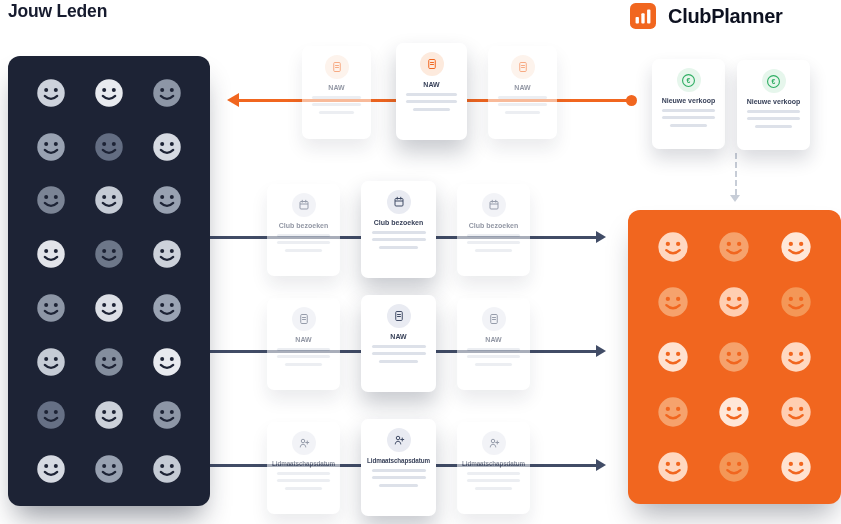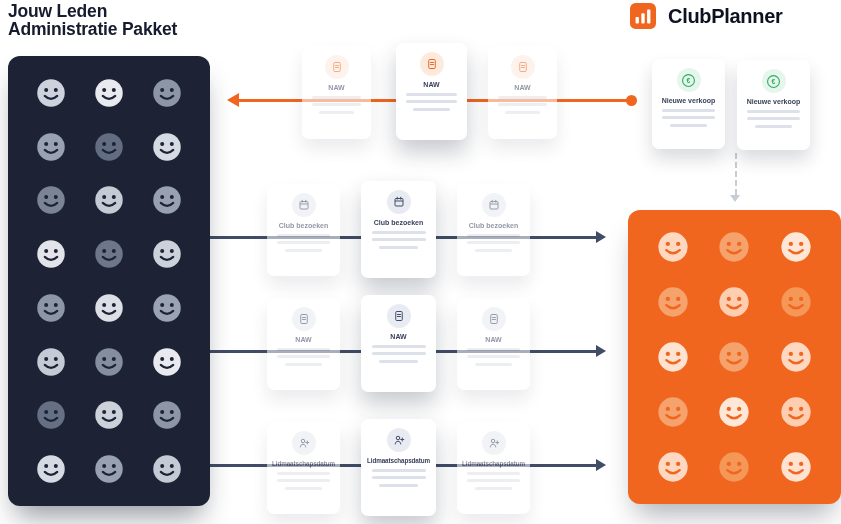--- a/index.html
+++ b/index.html
@@ -74,21 +74,20 @@
   <symbol id="ic-euro" viewBox="0 0 24 24">
     <circle cx="12" cy="12" r="9.5" fill="none" stroke="currentColor" stroke-width="1.8"></circle>
     <text x="12" y="16" font-size="11" font-weight="bold" text-anchor="middle" fill="currentColor">€</text>
   </symbol>
 </svg>
 
 <div class="stage">
 
   <div class="title">
     <div>Jouw Leden</div>
-    <div>Administratie Pakket</div>
   </div>
 
   <div class="brand">
     <span class="brand-icon">
       <svg width="26" height="26" viewBox="0 0 28 28">
         <rect width="28" height="28" rx="6" fill="#f1661f"></rect>
         <rect x="6" y="15" width="3.6" height="7" rx="1" fill="#fff"></rect>
         <rect x="12.2" y="11" width="3.6" height="11" rx="1" fill="#fff"></rect>
         <rect x="18.4" y="7" width="3.6" height="15" rx="1" fill="#fff"></rect>
       </svg>

